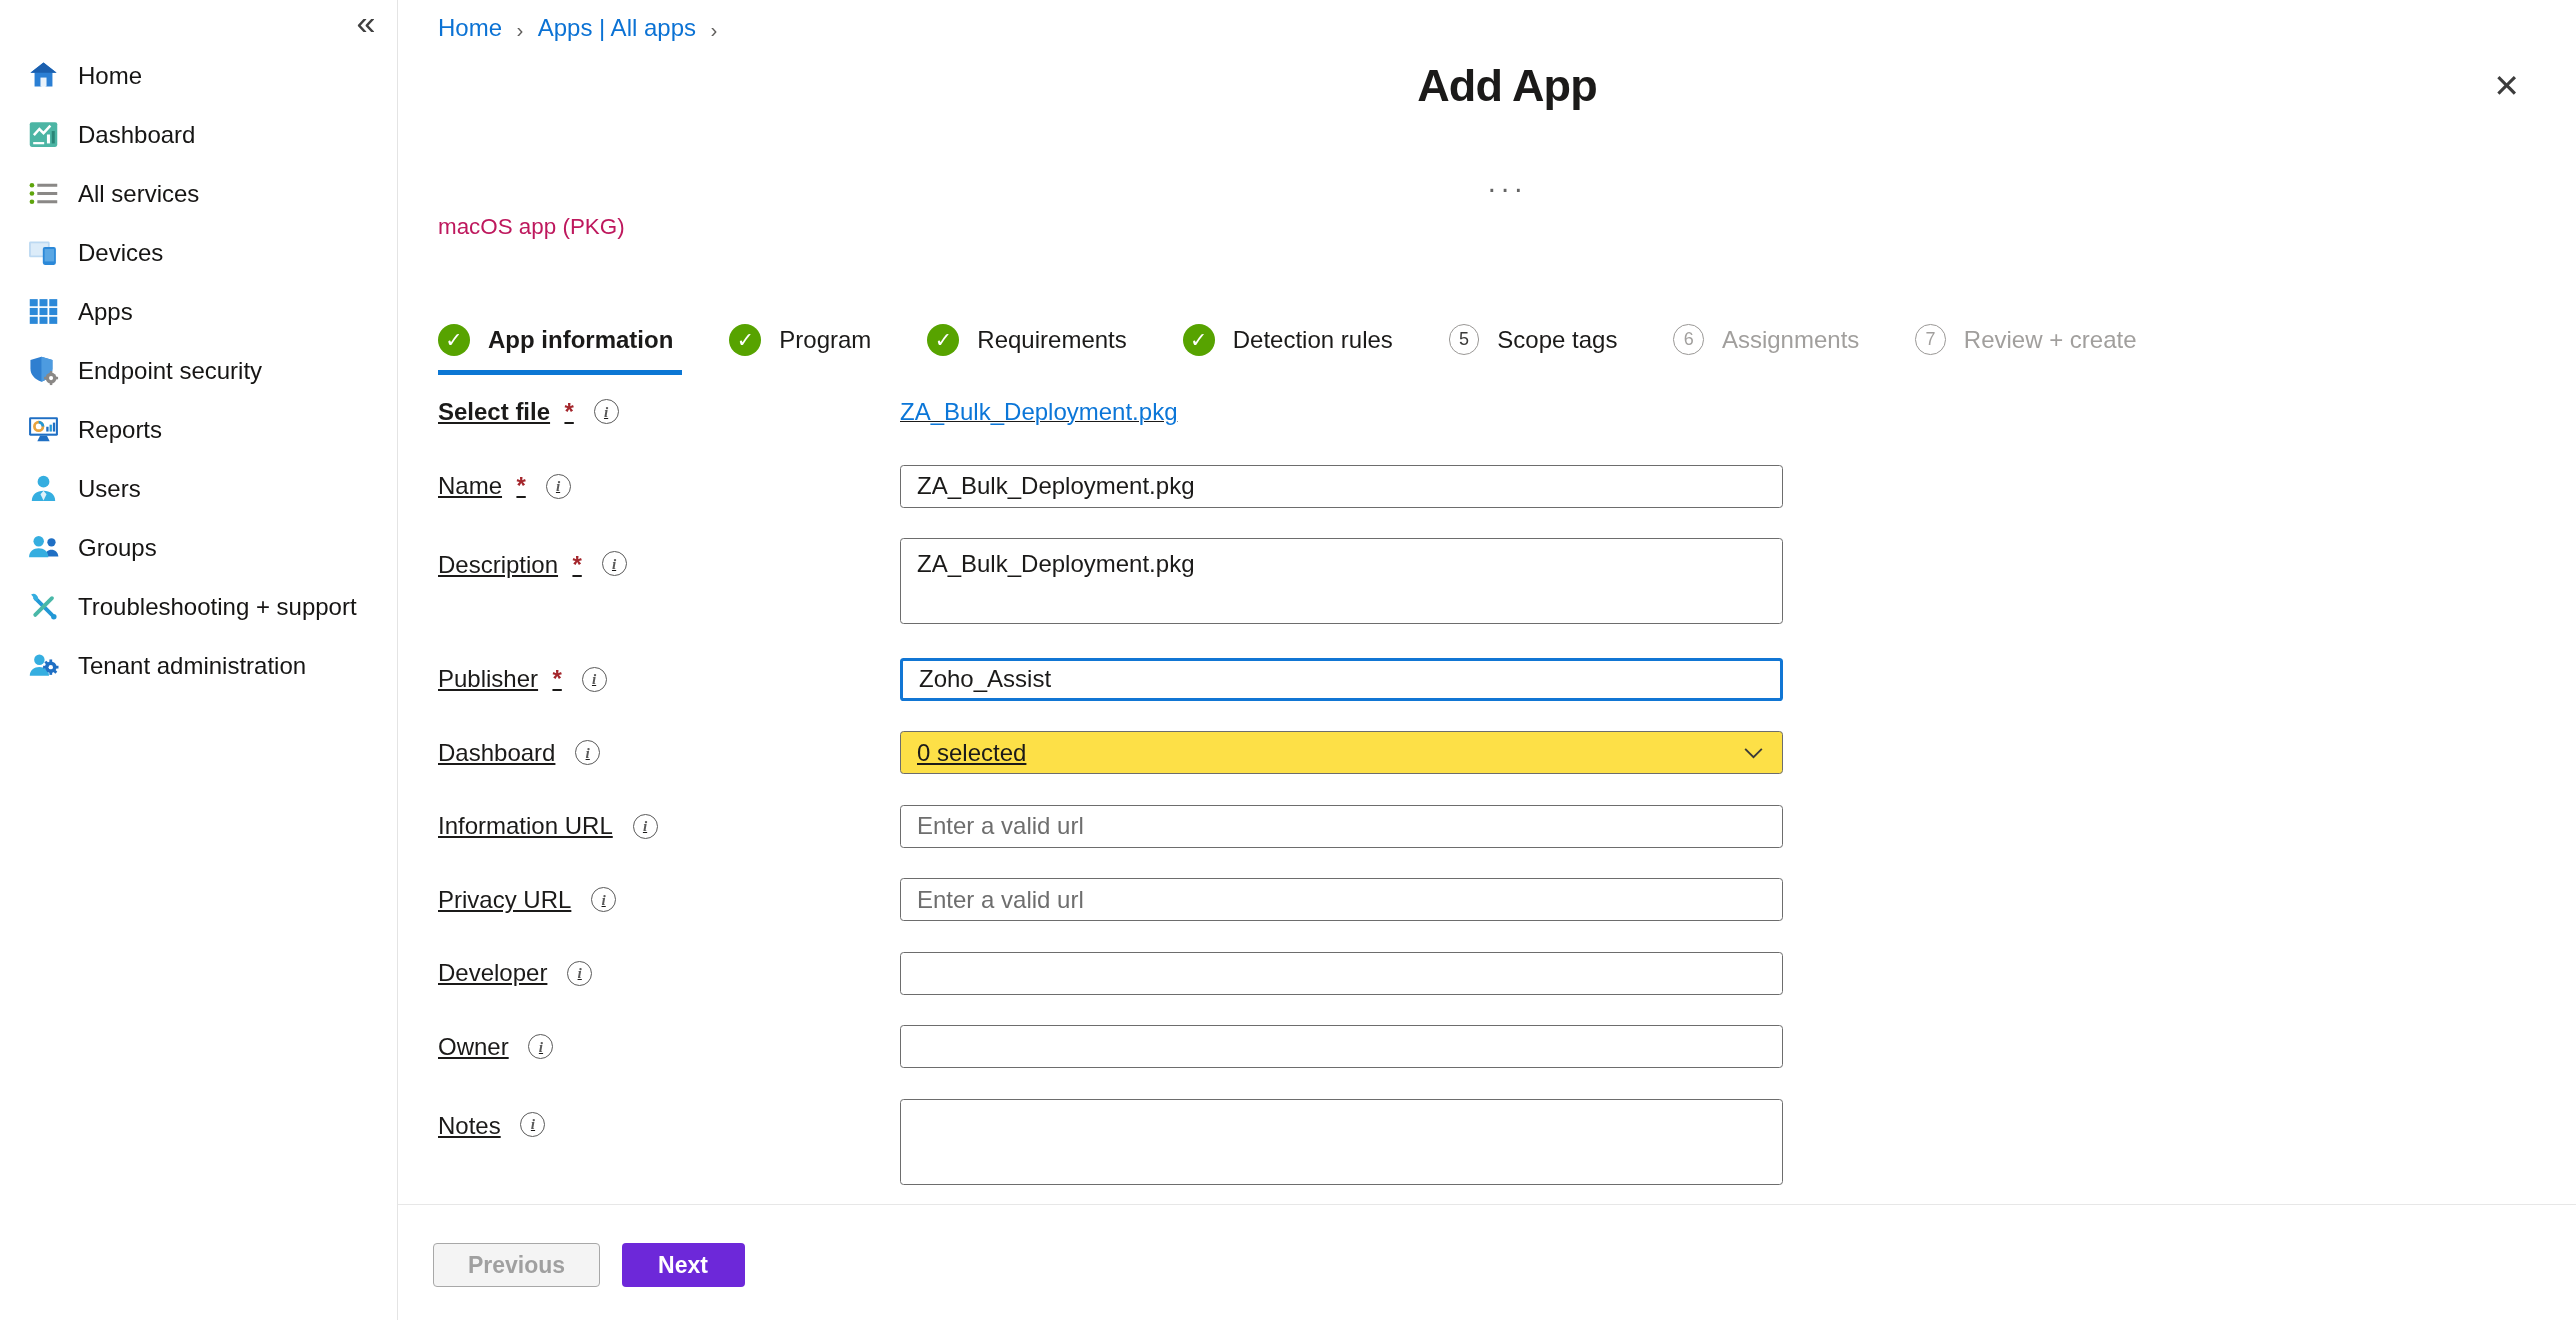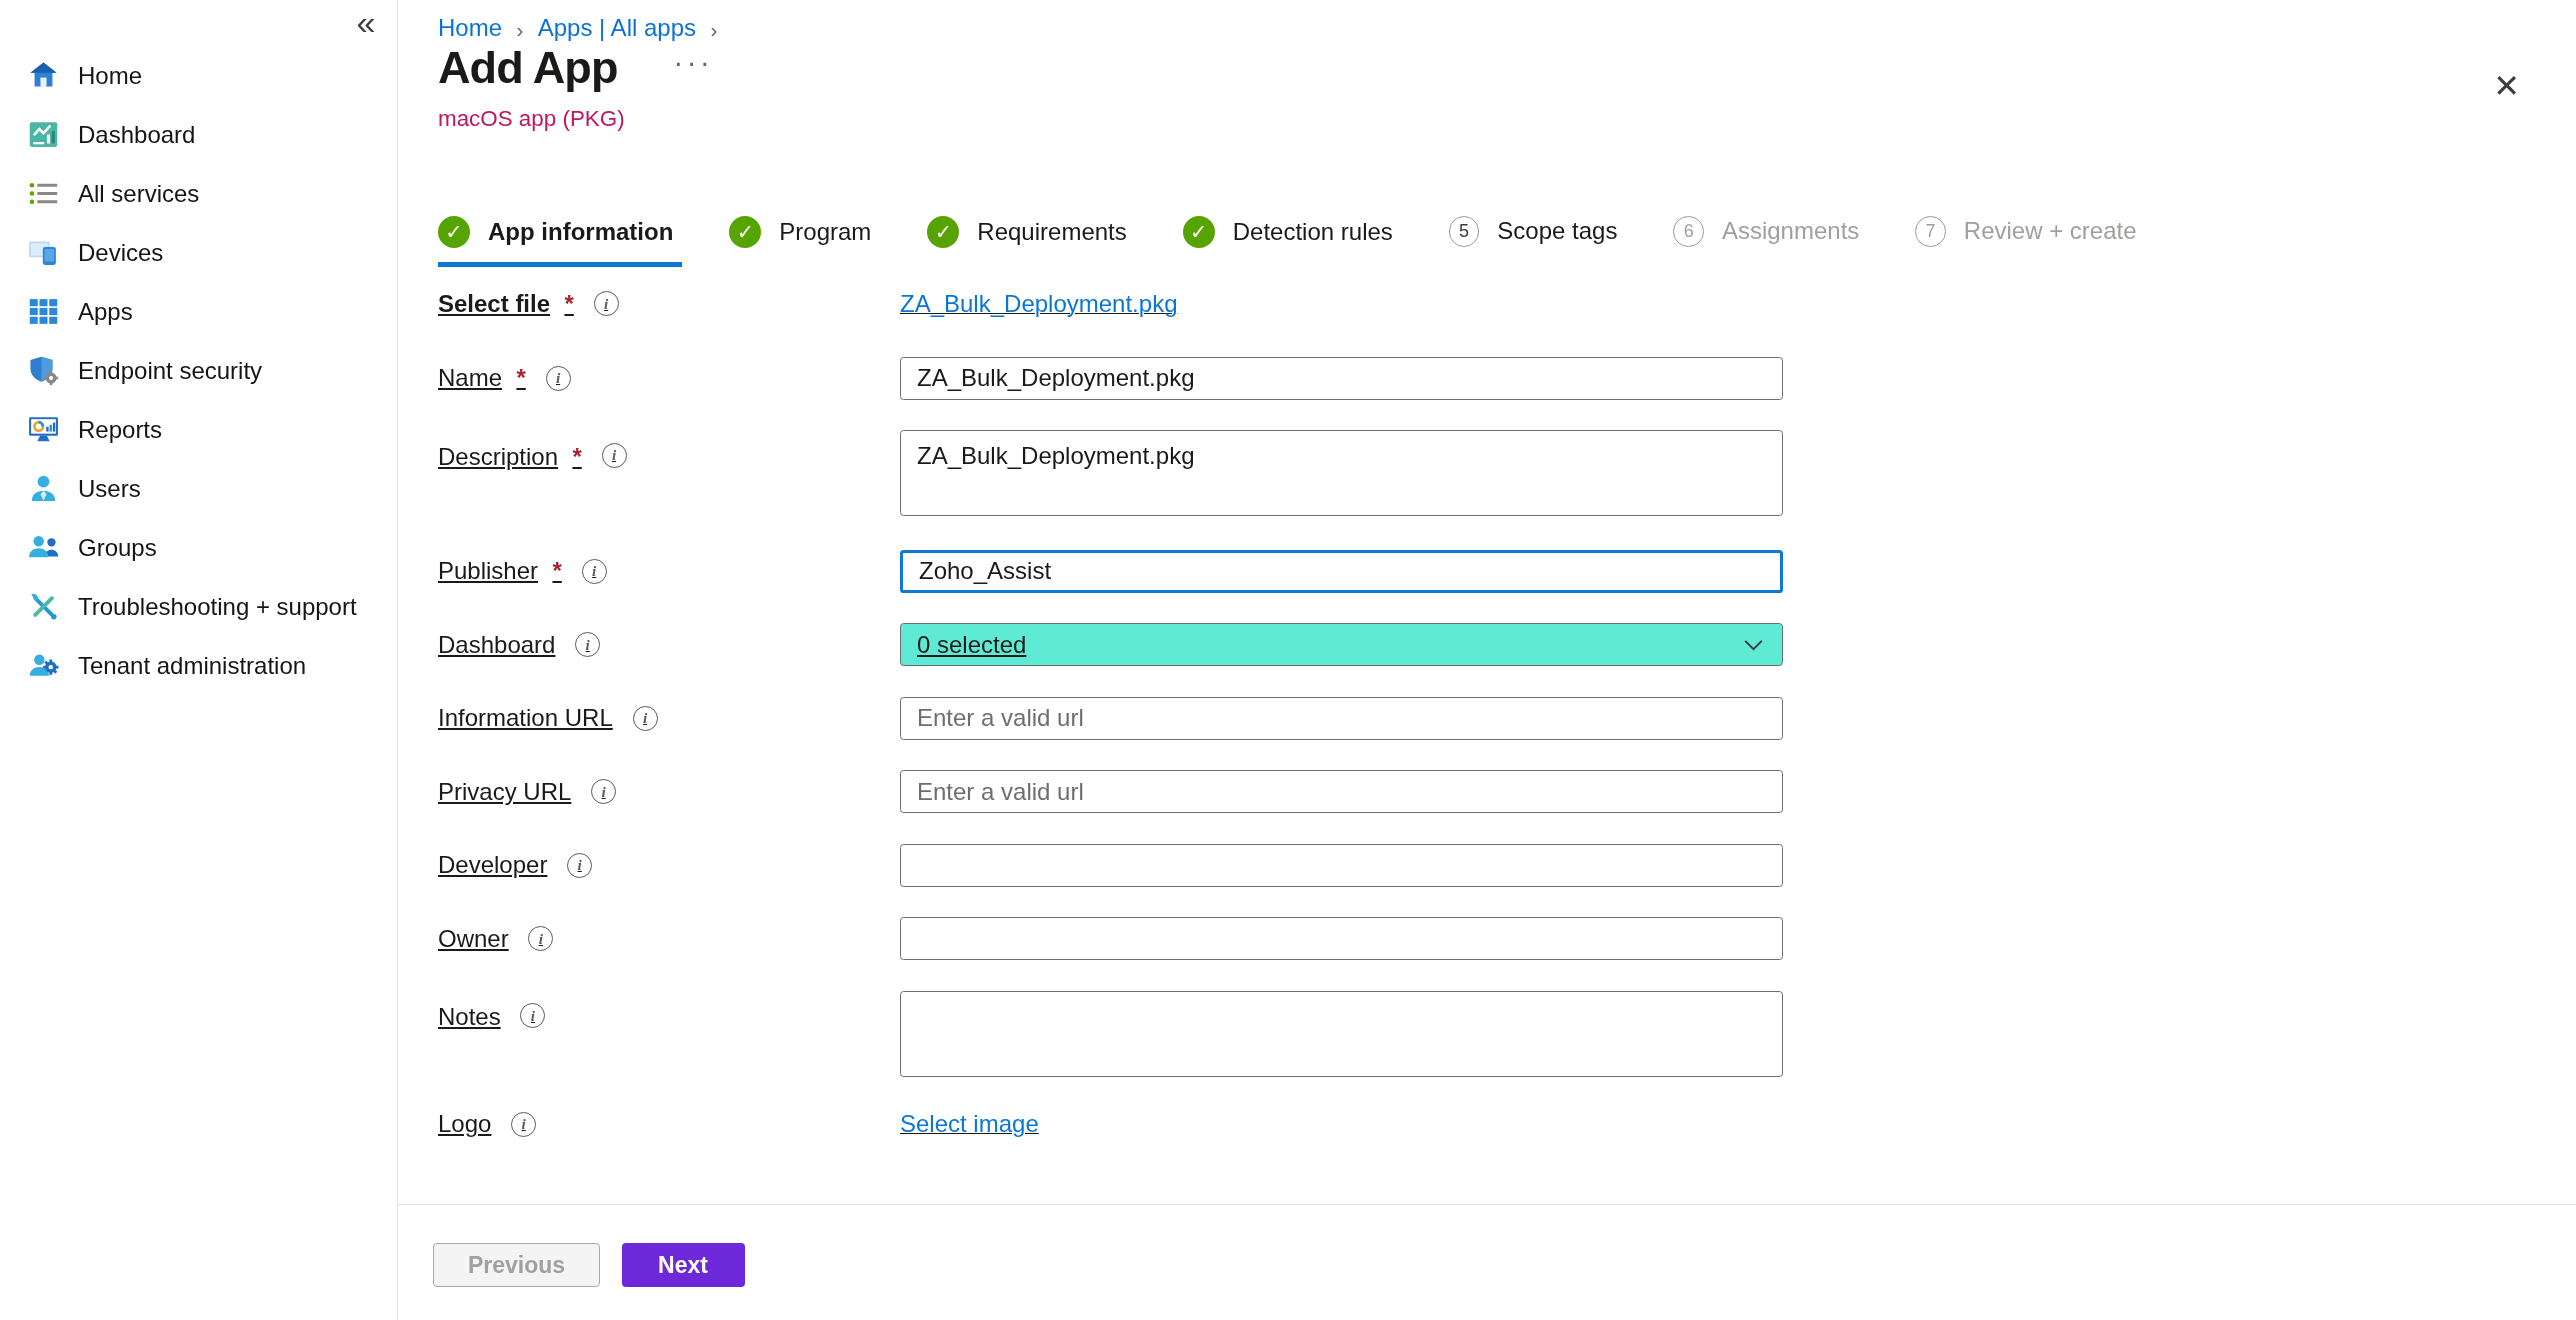--- a/index.html
+++ b/index.html
@@ -28,21 +28,21 @@
   .nav-icon { width: 33px; height: 33px; min-width: 33px; display: inline-flex; }
   .nav-icon svg { width: 100%; height: 100%; }
 
   
   .main { flex: 1; position: relative; padding-left: 40px; }
 
   .breadcrumb { padding-top: 14.4px; display: flex; align-items: center; gap: 14.4px; font-size: 24px; }
   .crumb { color: #0b72d4; cursor: pointer; }
   .crumb-sep { color: #5f5d5b; font-size: 20.6px; padding-top: 2.7px; }
 
-  .title-row { margin-top: 0; display: flex; gap: 56px; }
+  .title-row { margin-top: 18px; display: flex; align-items: center; gap: 56px; flex-direction: column; }
   .page-title { font-size: 45px; font-weight: 700; margin: 0; letter-spacing: -0.9px; color: #1b1a19; }
   .more-dots { color: #646464; font-size: 29px; letter-spacing: 3.6px; cursor: pointer; line-height: 1; padding-top: 5.4px; }
   .close-btn {
     position: absolute; top: 70px; right: 56px;
     font-size: 32px; color: #3c3c3c; cursor: pointer; line-height: 1; font-weight: 400;
   }
   .subtitle { margin-top: 11.7px; font-size: 22.4px; color: #be185d; }
 
   
   .tabs { display: flex; margin-top: 84px; align-items: flex-start; }
@@ -87,21 +87,21 @@
   .txt {
     width: 100%; height: 43px; border: 1.8px solid #6d6d6d; border-radius: 3.6px;
     font-size: 24px; padding: 0 16px; font-family: inherit; color: #1b1a19; background: #fff; outline: none;
   }
   .txt::placeholder { color: #6e6e6e; opacity: 1; }
   .txt.focused { border: 3.6px solid #1176d4; }
   textarea.txt { height: 86px; padding: 9px 16px; resize: none; line-height: 1.3; }
   .dropdown {
     width: 100%; height: 43px; border: 1.8px solid #6d6d6d; border-radius: 3.6px;
     font-size: 24px; padding: 0 16px; display: flex; align-items: center;
-    justify-content: space-between; cursor: pointer; background: #5eead4; color: #1b1a19;
+    justify-content: space-between; cursor: pointer; background: #fde047; color: #1b1a19;
   }
   .chevron-down svg { display: block; }
   .link { color: #0b76d8; font-size: 24px; cursor: pointer; text-decoration: none; }
 
   
   .footer {
     position: absolute; left: 0; right: 0; top: 1204px; bottom: 0;
     border-top: 1.8px solid #e7e7e7; background: #fff;
   }
   .footer-buttons { margin: 38px 0 0 35px; display: flex; gap: 21.5px; }

